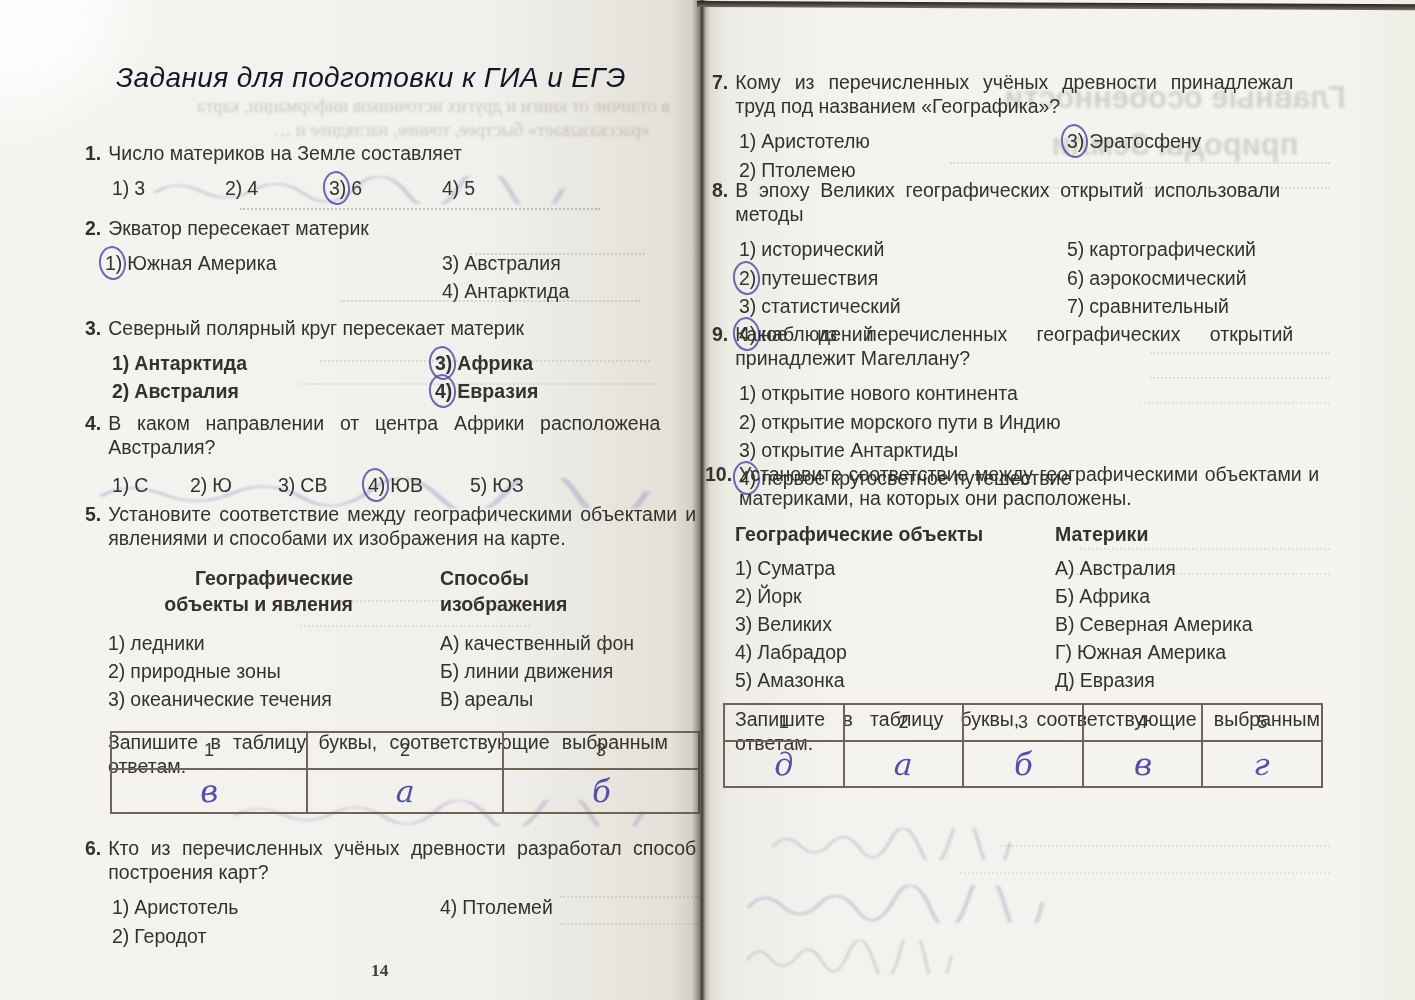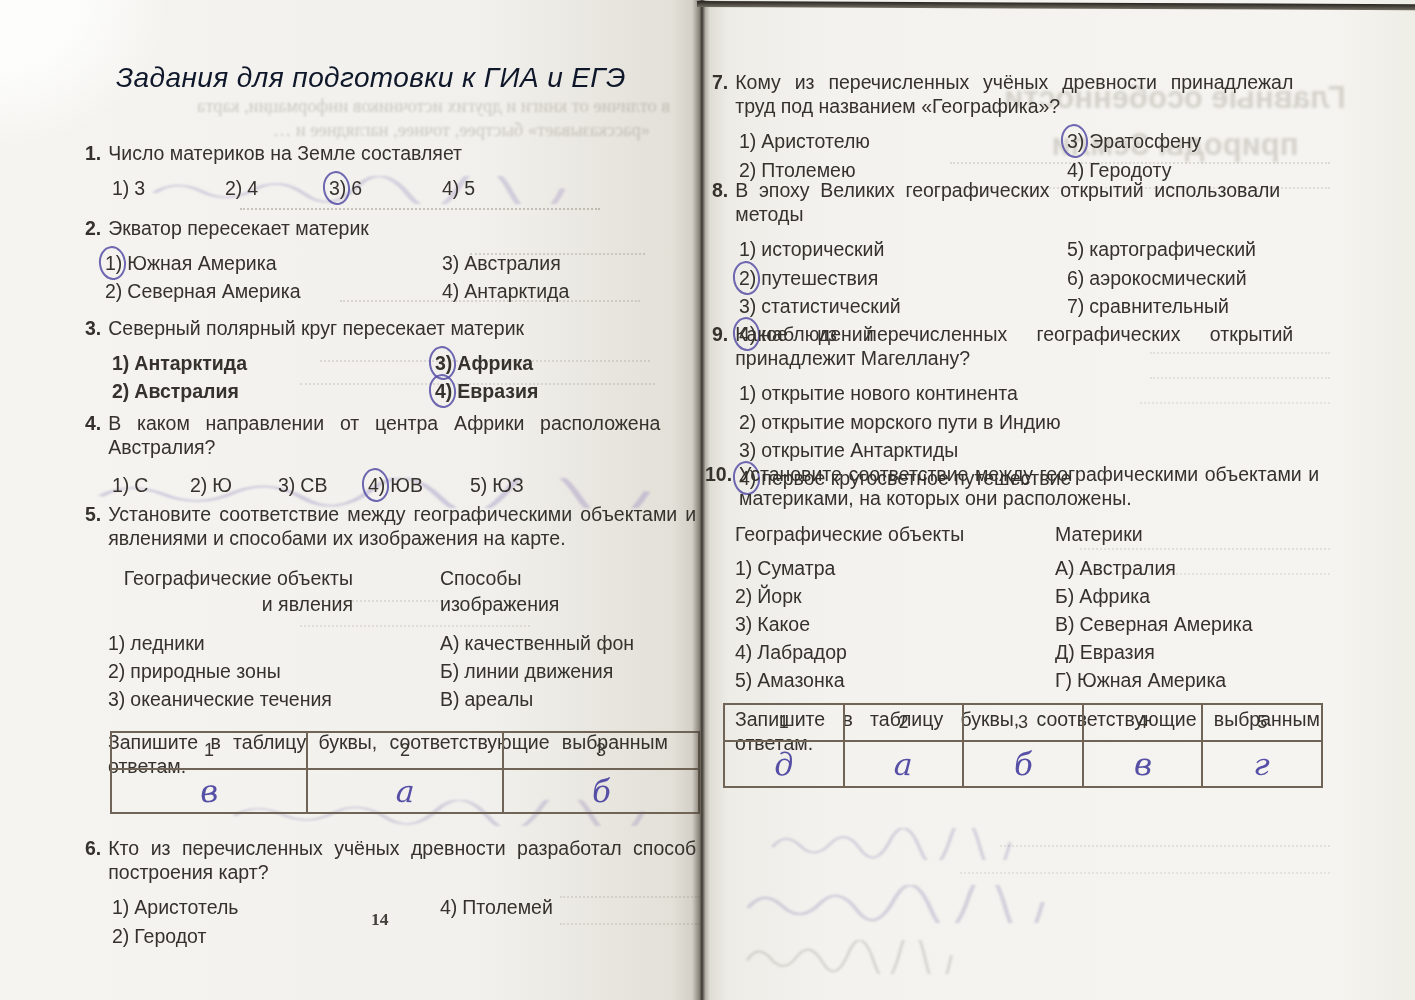--- a/index.html
+++ b/index.html
@@ -21,21 +21,21 @@
   .qh{display:flex;align-items:flex-start;}
   .qn{font-weight:bold;margin-right:7px;flex:0 0 auto;}
   .qt{text-align:justify;}
   .title{position:absolute;z-index:2;font-style:italic;font-size:28px;letter-spacing:.4px;color:#0f172a;}
   .opts{margin-top:11px;margin-left:27px;}
   .row{display:grid;}
   .opt{white-space:nowrap;margin-bottom:4px;}
   .on{display:inline-block;position:relative;margin-right:5px;}
   .circ::after{content:"";position:absolute;left:-6px;top:-5px;right:-4px;bottom:-5px;
      border:2.2px solid rgba(86,78,166,.85);border-radius:50%;transform:rotate(-7deg);}
-  .colhead{font-weight:normal;line-height:1.3;margin-bottom:14px;}
+  .colhead{font-weight:bold;line-height:1.3;margin-bottom:14px;}
   .cols{display:grid;margin-left:23px;margin-top:16px;}
   .instr{margin-left:23px;margin-top:14px;text-align:justify;}
   
   .tbl{position:absolute;z-index:2;border-collapse:collapse;table-layout:fixed;}
   .tbl td{border:2px solid #6f6455;text-align:center;vertical-align:middle;
           font-size:18px;color:#3a3731;padding:0;}
   .hrow td{height:35px;}
   .arow td{height:42px;}
   .hw{font-family:"DejaVu Serif",serif;font-style:italic;font-size:31px;
       color:#564fa6;display:inline-block;line-height:1;}
@@ -122,21 +122,20 @@
   </div>
 
   <div class="q" style="left:85px;top:216px;width:610px;">
     <div class="qh">
         <span class="qn">2.</span>
       <span class="qt">Экватор пересекает материк</span>
       </div>
     <div class="opts row" style="grid-template-columns:337px auto;margin-left:20px;">
       <div>
         <div class="opt"><span class="on circ">1)</span><span>Южная Америка</span></div>
-        <div class="opt"><span class="on">2)</span><span>Северная Америка</span></div>
       </div>
       <div>
         <div class="opt"><span class="on">3)</span><span>Австралия</span></div>
         <div class="opt"><span class="on">4)</span><span>Антарктида</span></div>
       </div>
     </div>
   </div>
 
   <div class="q" style="left:85px;top:316px;width:610px;">
     <div class="qh">
@@ -215,35 +214,34 @@
       <div>
         <div class="opt"><span class="on">1)</span><span>Аристотель</span></div>
         <div class="opt"><span class="on">2)</span><span>Геродот</span></div>
       </div>
       <div>
         <div class="opt"><span class="on">4)</span><span>Птолемей</span></div>
       </div>
     </div>
   </div>
 
-  <div class="pgnum" style="left:371px;top:909px;">14</div>
+  <div class="pgnum" style="left:371px;top:960px;">14</div>
 
   <div class="q" style="left:712px;top:70px;width:615px;">
     <div class="qh">
         <span class="qn">7.</span>
       <span class="qt" style="width:558px;">Кому из перечисленных учёных древности принадлежал труд под названием «Географика»?</span>
       </div>
     <div class="opts row" style="grid-template-columns:328px auto;">
       <div>
         <div class="opt"><span class="on">1)</span><span>Аристотелю</span></div>
         <div class="opt"><span class="on">2)</span><span>Птолемею</span></div>
       </div>
       <div>
         <div class="opt"><span class="on circ">3)</span><span>Эратосфену</span></div>
-        <div class="opt"><span class="on">4)</span><span>Геродоту</span></div>
       </div>
     </div>
   </div>
 
   <div class="q" style="left:712px;top:178px;width:615px;">
     <div class="qh">
         <span class="qn">8.</span>
       <span class="qt" style="width:545px;">В эпоху Великих географических открытий использовали методы</span>
       </div>
     <div class="opts row" style="grid-template-columns:328px auto;">
@@ -277,31 +275,31 @@
   <div class="q" style="left:705px;top:462px;width:625px;">
     <div class="qh">
         <span class="qn">10.</span>
       <span class="qt" style="width:580px;">Установите соответствие между географическими объектами и материками, на которых они расположены.</span>
       </div>
     <div class="cols" style="grid-template-columns:320px auto;margin-left:30px;margin-top:12px;">
       <div>
         <div class="colhead" style="margin-bottom:8px;">Географические объекты</div>
         <div class="opt"><span class="on">1)</span><span>Суматра</span></div>
         <div class="opt"><span class="on">2)</span><span>Йорк</span></div>
-        <div class="opt"><span class="on">3)</span><span>Какое</span></div>
+        <div class="opt"><span class="on">3)</span><span>Великих</span></div>
         <div class="opt"><span class="on">4)</span><span>Лабрадор</span></div>
         <div class="opt"><span class="on">5)</span><span>Амазонка</span></div>
       </div>
       <div>
         <div class="colhead" style="margin-bottom:8px;">Материки</div>
         <div class="opt"><span class="on">А)</span><span>Австралия</span></div>
         <div class="opt"><span class="on">Б)</span><span>Африка</span></div>
         <div class="opt"><span class="on">В)</span><span>Северная Америка</span></div>
+        <div class="opt"><span class="on">Г)</span><span>Южная Америка</span></div>
         <div class="opt"><span class="on">Д)</span><span>Евразия</span></div>
-        <div class="opt"><span class="on">Г)</span><span>Южная Америка</span></div>
       </div>
     </div>
     <div class="instr" style="width:585px;margin-left:30px;margin-top:10px;">Запишите в таблицу буквы, соответствующие выбранным ответам.</div>
   </div>
 
   <table class="tbl" style="left:723px;top:703px;width:600px;">
     <tbody>
         <tr class="hrow">
       <td>1</td>
       <td>2</td>

